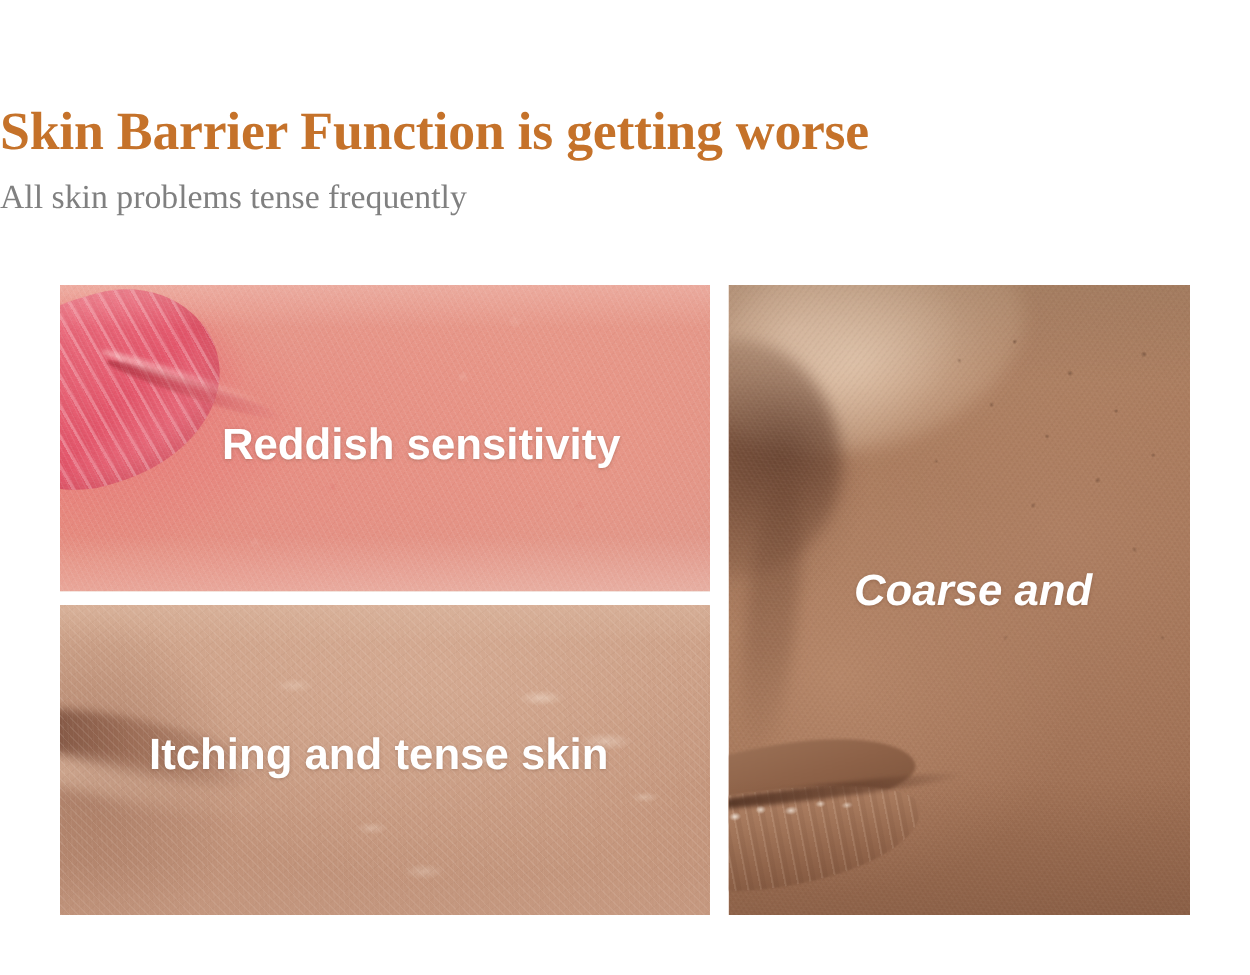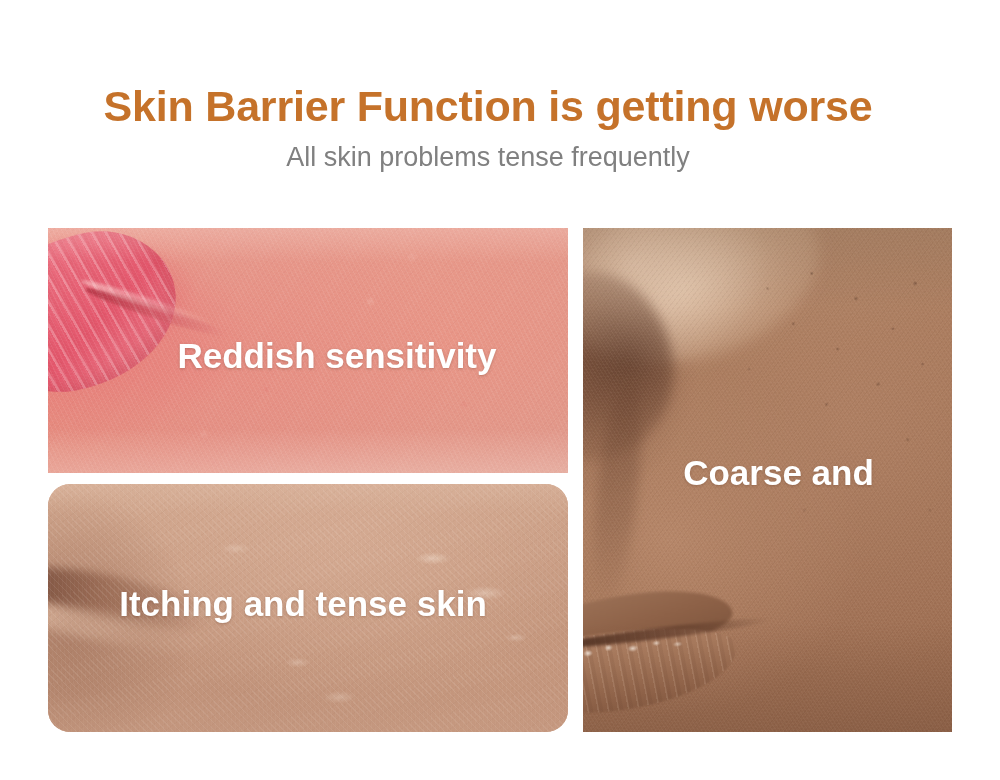--- a/index.html
+++ b/index.html
@@ -18,21 +18,21 @@
     height: 780px;
     background: #ffffff;
   }
 
   
   .header {
     position: absolute;
     left: 0;
     top: 0;
     width: 976px;
-    text-align: center;
+    font-family: Liberation Serif, serif;
   }
 
   .title {
     margin-top: 80px;
     font-size: 43px;
     font-weight: bold;
     letter-spacing: -0.2px;
     color: #C5722A;
     line-height: 52px;
     white-space: nowrap;
@@ -56,21 +56,21 @@
     height: 504px;
   }
 
   .panel {
     position: absolute;
     overflow: hidden;
     background: #d9b39c;
   }
 
   .panel-tl { left: 0px;   top: 0px;   width: 520px; height: 245px; }
-  .panel-bl { left: 0px;   top: 256px; width: 520px; height: 248px; border-radius: 22px; }
+  .panel-bl { left: 0px;   top: 256px; width: 520px; height: 248px; }
   .panel-r  { left: 535px; top: 0px;   width: 369px; height: 504px; }
 
   
   .caption {
     position: absolute;
     color: #ffffff;
     font-weight: bold;
     text-shadow: 0 1px 3px rgba(90,50,30,0.30);
     line-height: 1.12;
     z-index: 5;
@@ -88,20 +88,21 @@
     font-size: 35px;
     text-align: center;
     padding-right: 10px;
   }
   .cap-r {
     left: 0; right: 0;
     top: 225px;
     font-size: 35px;
     text-align: center;
     padding-left: 22px;
+    font-style: italic;
   }
   .cap-r .l2 { display: block; }
 
   
   .skin-red {
     position: absolute;
     inset: 0;
     background:
       radial-gradient(ellipse 150px 90px at 8% 28%, rgba(226,72,92,0.55) 0%, rgba(226,72,92,0.0) 72%),
       radial-gradient(ellipse 240px 150px at 2% 42%, rgba(231,95,105,0.55) 0%, rgba(231,95,105,0) 78%),

